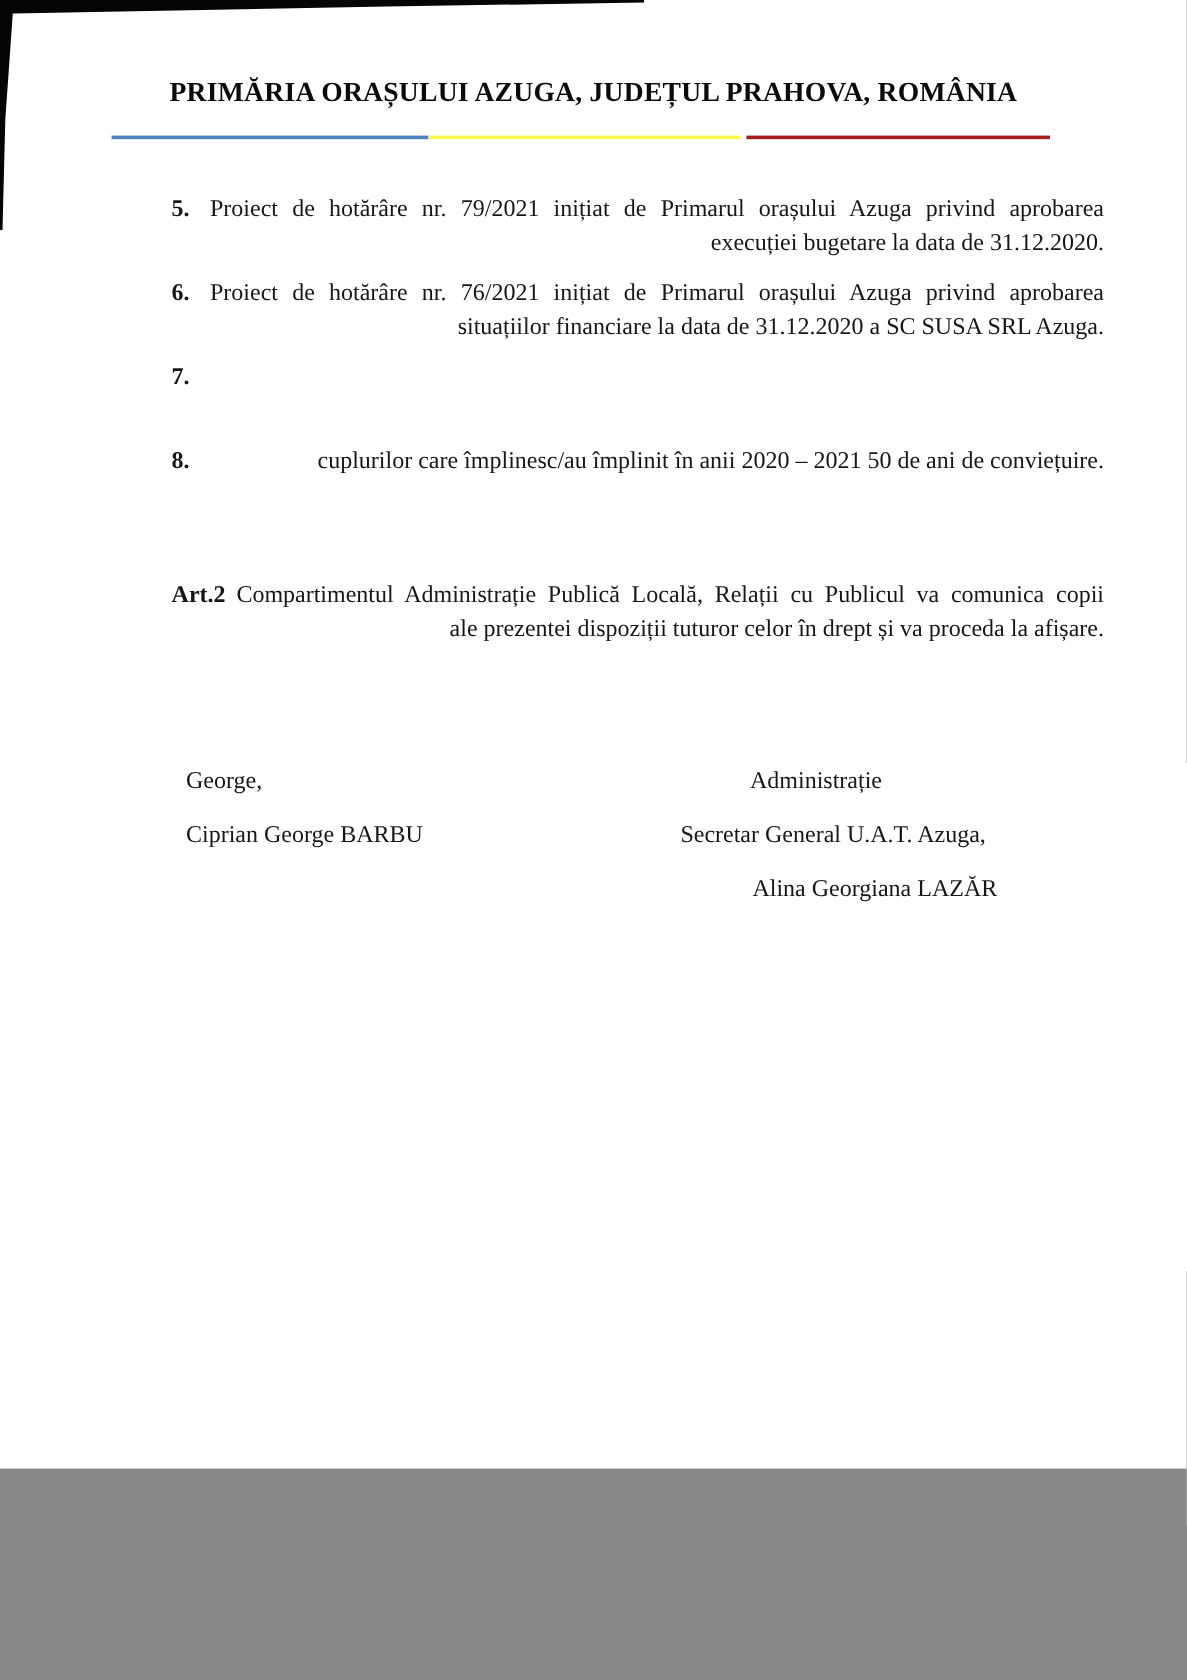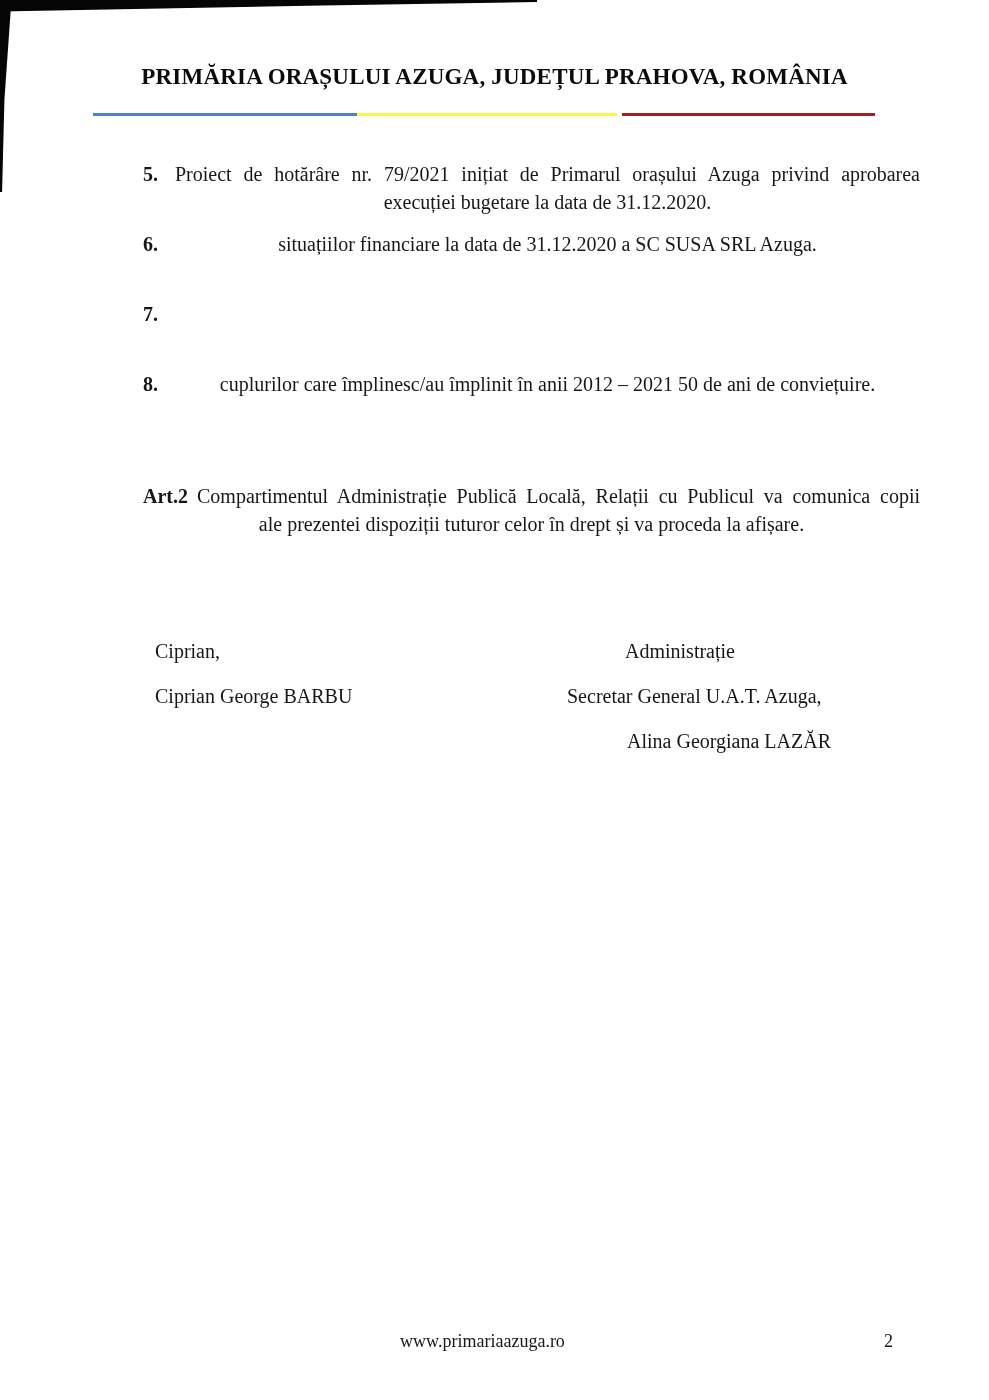--- a/index.html
+++ b/index.html
@@ -1,18 +1,18 @@
 <!DOCTYPE html>
 <html><head>
 <meta charset="utf-8">
 <style>
   html,body{margin:0;padding:0;background:#888;}
   .page{
     position:relative;
-    width:989px;height:1400px;
+    width:989px;height:1224px;
     margin:0 auto;
     background:#ffffff;
     font-family:"Liberation Serif","DejaVu Serif",serif;
     color:#171717;
     overflow:hidden;
   }
   
   .scan-top{
     position:absolute;top:0;left:0;width:537px;height:13px;background:#050505;
     clip-path:polygon(0 0,100% 0,100% 16%,60% 42%,0 88%);
@@ -30,21 +30,21 @@
   .flag-rule .seg-blue{width:264px;height:3px;}
   .flag-rule .seg-yellow{width:260px;height:3px;}
   .flag-rule .seg-gap{width:5px;height:3px;background:transparent;}
   .flag-rule .seg-red{width:253px;height:3px;}
   .doc-text{font-size:20px;line-height:28px;}
   .list-item{position:absolute;left:175px;width:745px;}
   .item-number{
     position:absolute;left:-32px;top:0;font-weight:bold;width:28px;
   }
   .jline{text-align:justify;text-align-last:justify;}
-  .nline{text-align:center;white-space:nowrap;}
+  .nline{text-align:right;white-space:nowrap;}
   .article{position:absolute;left:143px;top:482px;width:777px;}
   .article .label{font-weight:bold;margin-right:.45em;}
   .sig{position:absolute;font-size:20px;line-height:26px;white-space:nowrap;}
   .footer-url{
     position:absolute;top:1330px;left:0;width:100%;text-align:center;
     font-size:18px;line-height:22px;transform:translateX(-12px);
   }
   .page-number{position:absolute;top:1330px;left:884px;font-size:18px;line-height:22px;}
 </style>
 </head>
@@ -65,40 +65,41 @@
   </div>
 
   <div class="list-item doc-text" style="top:160px">
     <span class="item-number">5.</span>
     <div class="jline">Proiect de hotărâre nr. 79/2021 inițiat de Primarul orașului Azuga privind aprobarea</div>
     <div class="nline">execuției bugetare la data de 31.12.2020.</div>
   </div>
 
   <div class="list-item doc-text" style="top:230px">
     <span class="item-number">6.</span>
+    <div class="jline">Proiect de hotărâre nr. 76/2021 inițiat de Primarul orașului Azuga privind aprobarea</div>
     <div class="nline">situațiilor financiare la data de 31.12.2020 a SC SUSA SRL Azuga.</div>
   </div>
 
   <div class="list-item doc-text" style="top:300px">
     <span class="item-number">7.</span>
   </div>
 
   <div class="list-item doc-text" style="top:370px">
     <span class="item-number">8.</span>
-    <div class="nline">cuplurilor care împlinesc/au împlinit în anii 2012 – 2021 50 de ani de conviețuire.</div>
+    <div class="nline">cuplurilor care împlinesc/au împlinit în anii 2020 – 2021 50 de ani de conviețuire.</div>
   </div>
 
   <div class="article doc-text">
     <div class="jline">
       <span class="label">Art.2</span><span>Compartimentul Administrație Publică Locală, Relații cu Publicul va comunica copii</span>
     </div>
     <div class="nline">ale prezentei dispoziții tuturor celor în drept și va proceda la afișare.</div>
   </div>
 
-  <div class="sig" style="left:155px;top:638px">Ciprian,</div>
+  <div class="sig" style="left:155px;top:638px">George,</div>
   <div class="sig" style="left:155px;top:683px">Ciprian George BARBU</div>
   <div class="sig" style="left:625px;top:638px">Administrație</div>
   <div class="sig" style="left:567px;top:683px">Secretar General U.A.T. Azuga,</div>
   <div class="sig" style="left:627px;top:728px">Alina Georgiana LAZĂR</div>
 
   <div class="footer-url">www.primariaazuga.ro</div>
   <div class="page-number">2</div>
 
 </div>
 

